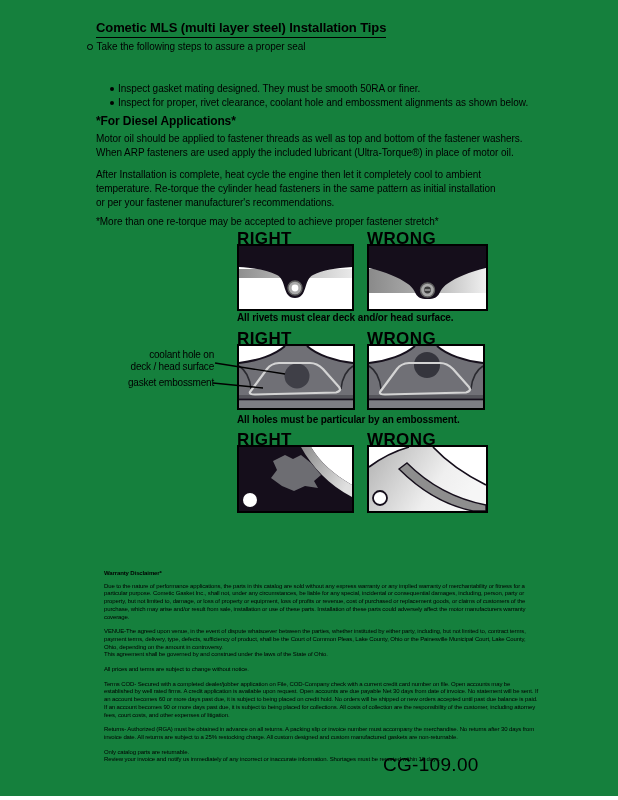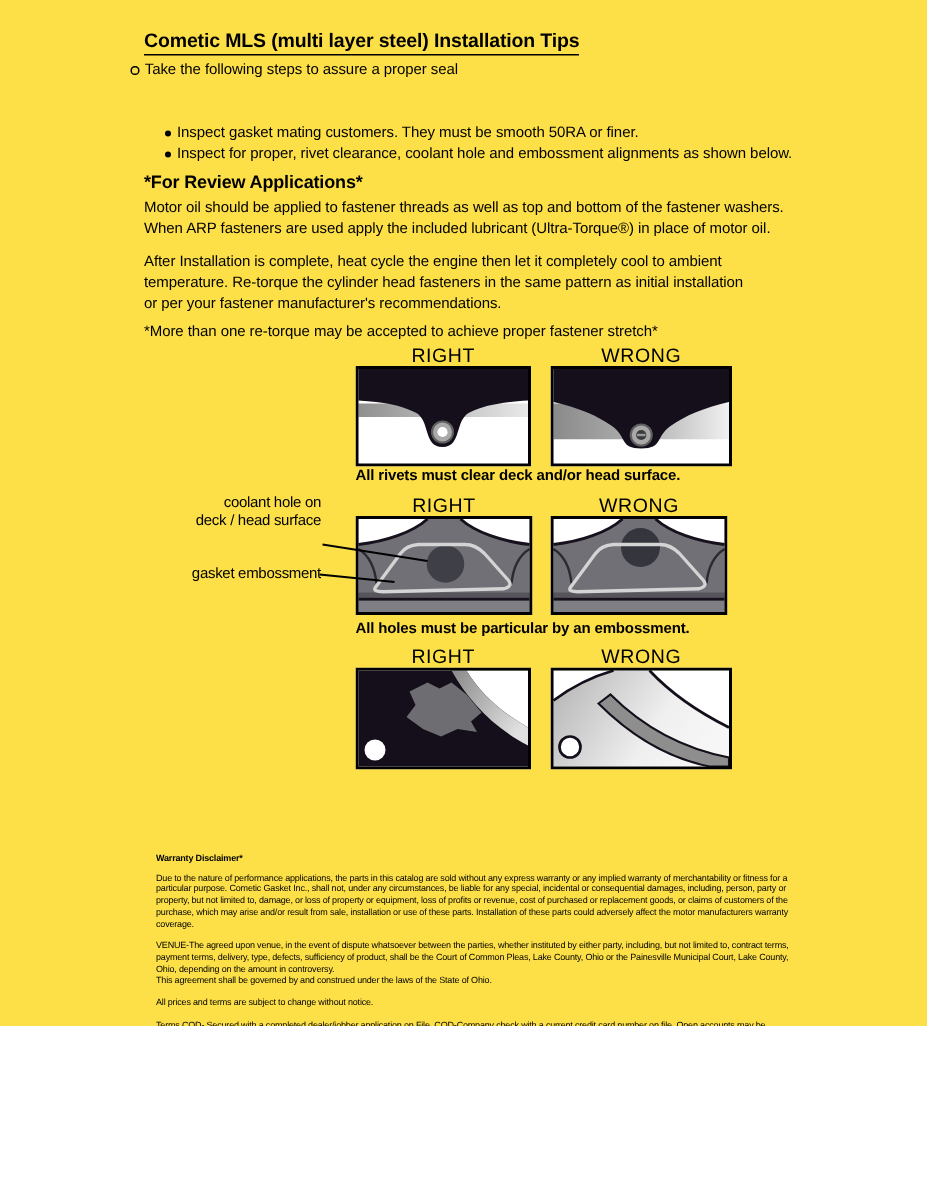--- a/index.html
+++ b/index.html
@@ -1,29 +1,29 @@
 <!DOCTYPE html>
 <html><head>
 <meta charset="utf-8">
 <style>
   html,body{margin:0;padding:0;background:#fff;}
-  .page{position:relative;width:618px;height:684px;background:#fde047;overflow:hidden;
+  .page{position:relative;width:618px;height:796px;background:#15803d;overflow:hidden;
         font-family:"Liberation Sans",sans-serif;color:#000;}
   .abs{position:absolute;}
   .title{font-size:13px;font-weight:bold;letter-spacing:-0.1px;
          border-bottom:1.6px solid #000;padding-bottom:2px;display:inline-block;}
   .body-text{font-size:10px;line-height:14px;letter-spacing:-0.05px;}
   .pre{white-space:pre-line;}
   .bullet-row{display:flex;align-items:center;height:14px;}
   .odot{display:inline-block;width:3.5px;height:3.5px;border:1px solid #000;border-radius:50%;
         margin-right:4px;flex:0 0 auto;}
   .fdot{display:inline-block;width:4px;height:4px;background:#000;border-radius:50%;
         margin-right:4px;flex:0 0 auto;}
   .h2{font-size:12px;font-weight:bold;letter-spacing:-0.1px;}
-  .dlabel{font-size:13px;font-weight:normal;text-align:center;letter-spacing:0.4px;}
+  .dlabel{font-size:17px;font-weight:bold;letter-spacing:0.4px;}
   .caption{font-size:10px;font-weight:bold;letter-spacing:-0.1px;line-height:11.5px;}
   .callout{font-size:10px;line-height:11.5px;text-align:right;letter-spacing:-0.2px;}
   .legal{width:436px;font-size:6px;line-height:7.7px;letter-spacing:-0.12px;}
   .legal p{margin:0 0 7px 0;}
   .legal .lh{font-weight:bold;margin:0 0 5px 0;}
   .footer{font-size:19px;letter-spacing:0.3px;}
   svg{display:block;}
 </style>
 </head>
 <body>
@@ -36,29 +36,29 @@
 
   <div class="abs body-text" style="left:87px;top:40px;">
     <div class="bullet-row">
       <span class="odot"></span>
       <span>Take the following steps to assure a proper seal</span>
     </div>
   </div>
   <div class="abs body-text" style="left:110px;top:82px;">
     <div class="bullet-row">
       <span class="fdot"></span>
-      <span>Inspect gasket mating customers.  They must be smooth 50RA or finer.</span>
+      <span>Inspect gasket mating designed.  They must be smooth 50RA or finer.</span>
     </div>
     <div class="bullet-row">
       <span class="fdot"></span>
       <span>Inspect for proper, rivet clearance, coolant hole and embossment alignments as shown below.</span>
     </div>
   </div>
 
-  <div class="abs h2" style="left:96px;top:114px;">*For Review Applications*</div>
+  <div class="abs h2" style="left:96px;top:114px;">*For Diesel Applications*</div>
   <div class="abs body-text pre" style="left:96px;top:132px;width:450px;">Motor oil should be applied to fastener threads as well as top and bottom of the fastener washers.
 When ARP fasteners are used apply the included lubricant (Ultra-Torque®) in place of motor oil.</div>
   <div class="abs body-text pre" style="left:96px;top:168px;width:450px;">After Installation is complete, heat cycle the engine then let it completely cool to ambient
 temperature. Re-torque the cylinder head fasteners in the same pattern as initial installation
 or per your fastener manufacturer's recommendations.</div>
   <div class="abs body-text" style="left:96px;top:215px;width:450px;">*More than one re-torque may be accepted to achieve proper fastener stretch*</div>
 
   <div class="abs dlabel" style="left:237px;top:229px;width:117px;">RIGHT</div>
   <div class="abs dlabel" style="left:367px;top:229px;width:121px;">WRONG</div>
 
@@ -99,21 +99,21 @@
       <rect x="57.7" y="45.2" width="5.6" height="1.6" fill="#9a9a9a"></rect>
       <rect x="1" y="1" width="119" height="65" fill="none" stroke="#000" stroke-width="2"></rect>
     </svg>
   </div>
 
   <div class="abs caption" style="left:237px;top:312px;width:260px;">All rivets must clear deck and/or head surface.</div>
 
   <div class="abs dlabel" style="left:237px;top:329px;width:118px;">RIGHT</div>
   <div class="abs dlabel" style="left:367px;top:329px;width:118px;">WRONG</div>
 
-  <div class="abs callout pre" style="left:84px;top:330px;width:130px;">coolant hole on
+  <div class="abs callout pre" style="left:84px;top:349px;width:130px;">coolant hole on
 deck / head surface</div>
   <div class="abs callout" style="left:84px;top:377px;width:130px;">gasket embossment</div>
 
   <div class="abs" style="left:237px;top:344px;">
     <svg width="118" height="66" viewBox="0 0 118 66">
       <rect width="118" height="66" fill="#fff"></rect>
       <rect x="2" y="2" width="114" height="62" fill="#707076"></rect>
       <rect x="2" y="51" width="114" height="3.5" fill="#55555b"></rect>
       <rect x="2" y="54.5" width="114" height="2" fill="#17111d"></rect>
       <rect x="2" y="56.5" width="114" height="7.5" fill="#7e7e84"></rect>

